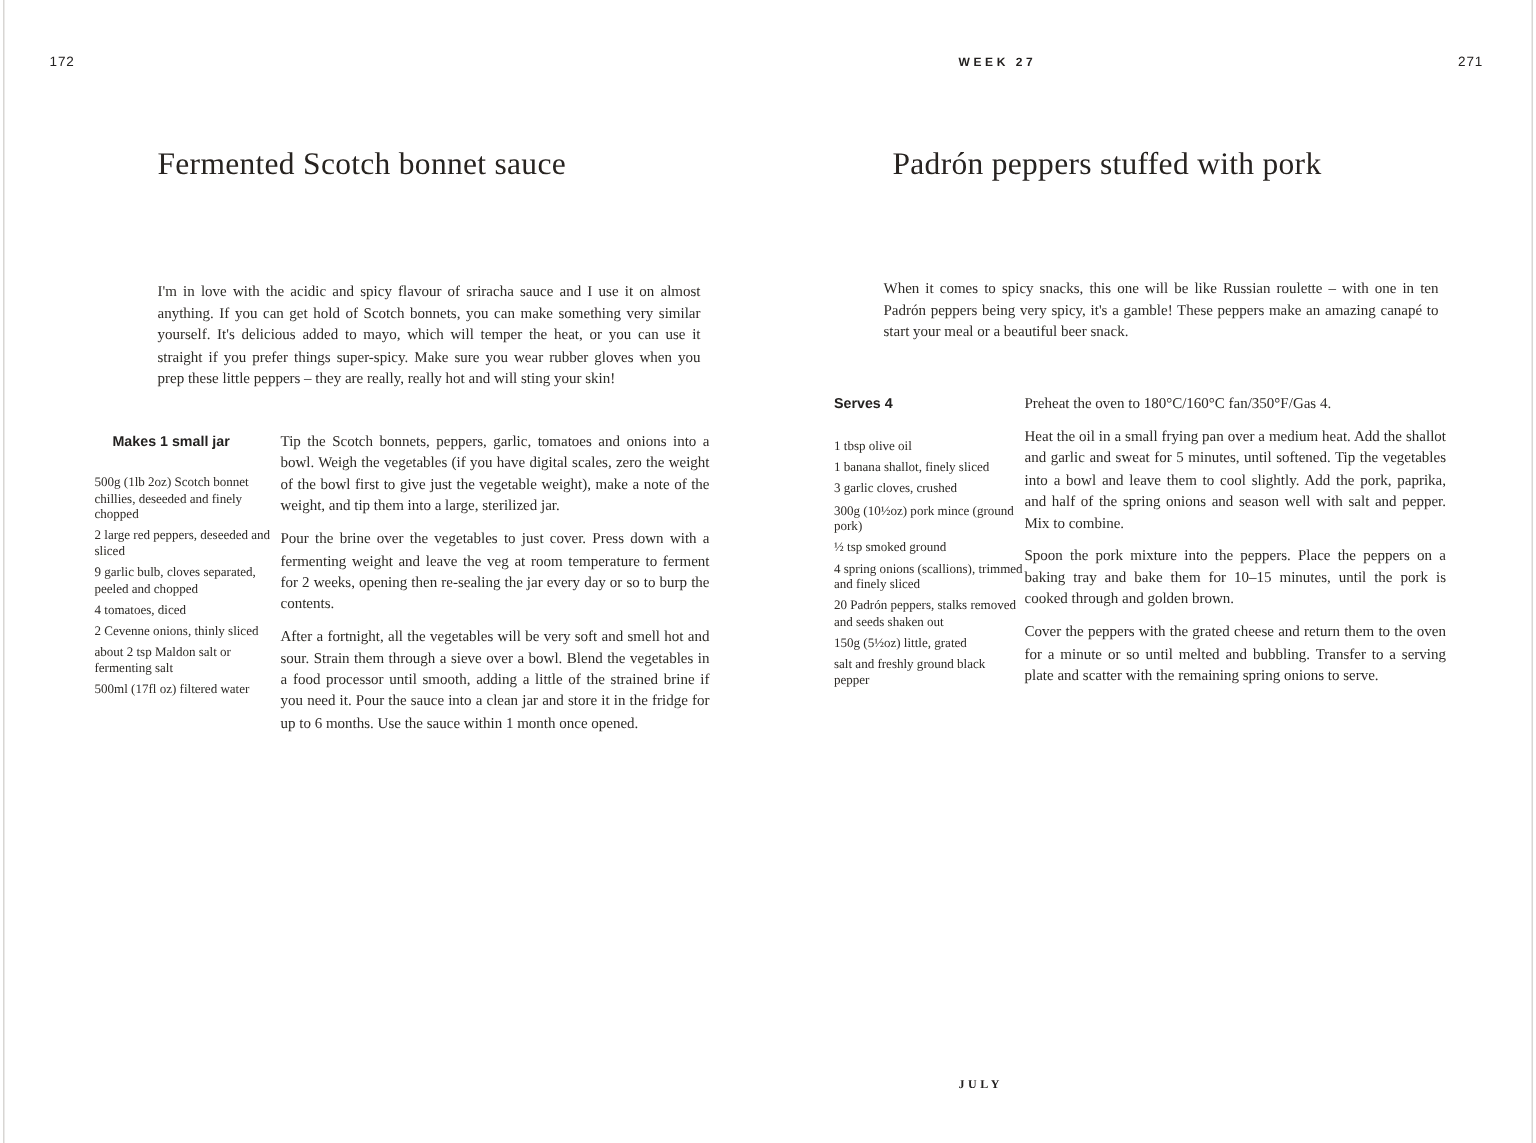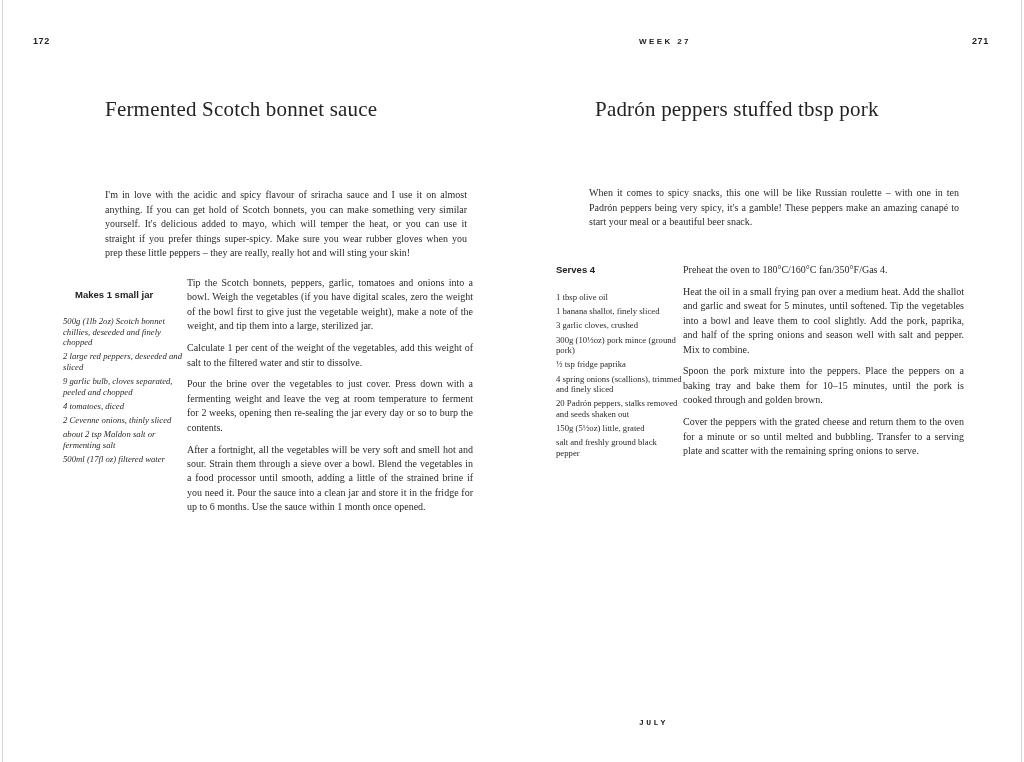--- a/index.html
+++ b/index.html
@@ -15,21 +15,21 @@
   .page-edge {
     position: absolute; top: 0; bottom: 0; width: 1px;
     background: #d8d6d3;
   }
   .edge-left  { left: 2px; }
   .edge-right { right: 2px; }
 
   .pagenum {
     position: absolute;
     font-family: "Liberation Sans", sans-serif;
-    font-weight: bold;
+    font-weight: normal;
     font-size: 9px;
     letter-spacing: 0.6px;
     color: #232120;
   }
   #pagenum-left  { left: 33px;  top: 36px; }
   #pagenum-right { left: 972px; top: 36px; }
 
   .runhead {
     position: absolute;
     left: 639px; top: 37px;
@@ -77,38 +77,38 @@
 
   .ingredients {
     position: absolute;
     margin: 0; padding: 0;
     list-style: none;
     font-size: 8.7px;
     line-height: 10.6px;
     color: #2d2a26;
   }
   .ingredients li { margin: 0 0 3.6px 0; }
-  #ingredients-left  { left: 63px;  top: 316px; width: 121px; font-style: italic; }
+  #ingredients-left  { left: 63px;  top: 316px; width: 121px; }
   #ingredients-right { left: 556px; top: 292px; width: 126px; }
 
   .method {
     position: absolute;
     font-size: 10px;
     line-height: 14.4px;
     text-align: justify;
     color: #2d2a26;
   }
   .method p { margin: 0 0 7.5px 0; font-family: Liberation Serif, serif; }
-  #method-left  { left: 187px; top: 276px; width: 286px; }
+  #method-left  { left: 187px; top: 288px; width: 286px; }
   #method-right { left: 683px; top: 263px; width: 281px; }
 
   .month-footer {
     position: absolute;
     left: 639px; top: 718px;
-    font-family: Liberation Mono, monospace;
+    font-family: Liberation Serif, serif;
     font-weight: bold;
     font-size: 8px;
     letter-spacing: 2.4px;
     color: #232120;
   }
 </style>
 </head>
 <body>
 
 <div class="spread">
@@ -134,39 +134,38 @@
       <li>2 large red peppers, deseeded and sliced</li>
       <li>9 garlic bulb, cloves separated, peeled and chopped</li>
       <li>4 tomatoes, diced</li>
       <li>2 Cevenne onions, thinly sliced</li>
       <li>about 2 tsp Maldon salt or fermenting salt</li>
       <li>500ml (17fl oz) filtered water</li>
     </ul>
 
     <div class="method" id="method-left">
       <p>Tip the Scotch bonnets, peppers, garlic, tomatoes and onions into a bowl. Weigh the vegetables (if you have digital scales, zero the weight of the bowl first to give just the vegetable weight), make a note of the weight, and tip them into a large, sterilized jar.</p>
-      <p>Calculate 1 per cent of the weight of the vegetables, add this weight of salt to the filtered water and stir to dissolve.</p>
       <p>Pour the brine over the vegetables to just cover. Press down with a fermenting weight and leave the veg at room temperature to ferment for 2 weeks, opening then re-sealing the jar every day or so to burp the contents.</p>
       <p>After a fortnight, all the vegetables will be very soft and smell hot and sour. Strain them through a sieve over a bowl. Blend the vegetables in a food processor until smooth, adding a little of the strained brine if you need it. Pour the sauce into a clean jar and store it in the fridge for up to 6 months. Use the sauce within 1 month once opened.</p>
     </div>
   </section>
 
   <section>
-    <h1 class="recipe-title" id="title-right">Padrón peppers stuffed tbsp pork</h1>
+    <h1 class="recipe-title" id="title-right">Padrón peppers stuffed with pork</h1>
 
     <p class="intro" id="intro-right">When it comes to spicy snacks, this one will be like Russian roulette – with one in ten Padrón peppers being very spicy, it's a gamble! These peppers make an amazing canapé to start your meal or a beautiful beer snack.</p>
 
     <h2 class="yield" id="yield-right">Serves 4</h2>
 
     <ul class="ingredients" id="ingredients-right">
       <li>1 tbsp olive oil</li>
       <li>1 banana shallot, finely sliced</li>
       <li>3 garlic cloves, crushed</li>
       <li>300g (10½oz) pork mince (ground pork)</li>
-      <li>½ tsp fridge paprika</li>
+      <li>½ tsp smoked ground</li>
       <li>4 spring onions (scallions), trimmed and finely sliced</li>
       <li>20 Padrón peppers, stalks removed and seeds shaken out</li>
       <li>150g (5½oz) little, grated</li>
       <li>salt and freshly ground black pepper</li>
     </ul>
 
     <div class="method" id="method-right">
       <p>Preheat the oven to 180°C/160°C fan/350°F/Gas 4.</p>
       <p>Heat the oil in a small frying pan over a medium heat. Add the shallot and garlic and sweat for 5 minutes, until softened. Tip the vegetables into a bowl and leave them to cool slightly. Add the pork, paprika, and half of the spring onions and season well with salt and pepper. Mix to combine.</p>
       <p>Spoon the pork mixture into the peppers. Place the peppers on a baking tray and bake them for 10–15 minutes, until the pork is cooked through and golden brown.</p>

